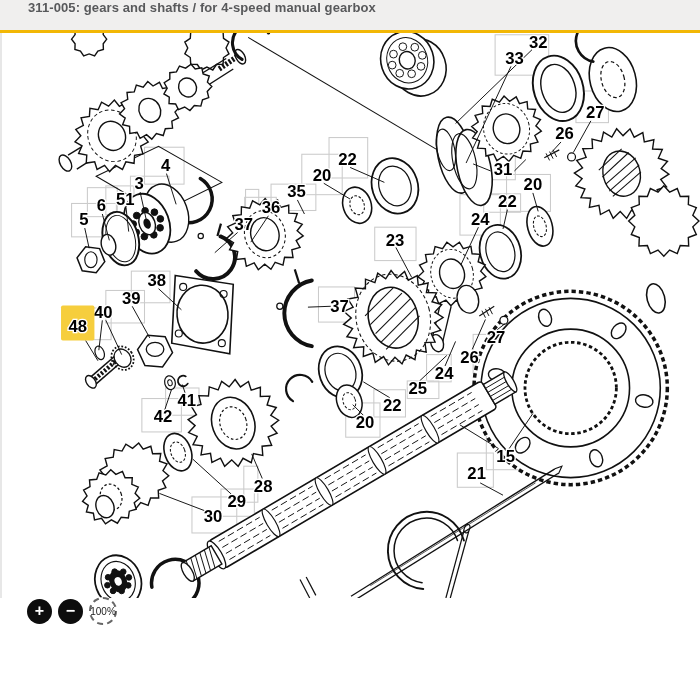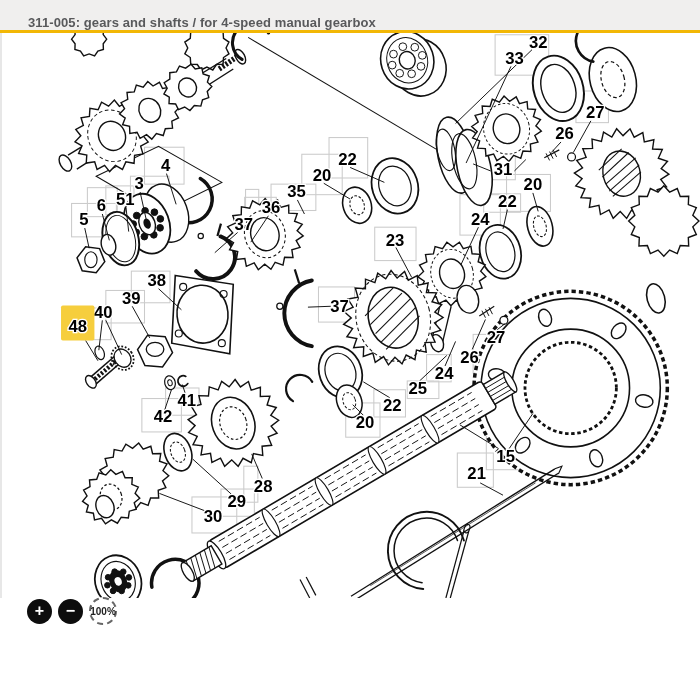--- a/index.html
+++ b/index.html
@@ -1,29 +1,29 @@
 <!DOCTYPE html>
 <html><head>
 <meta charset="utf-8">
 <style>
   html,body{margin:0;padding:0;background:#fff}
   .page{width:700px;height:676px;position:relative;background:#fff;overflow:hidden;
         font-family:"Liberation Sans",sans-serif}
   .hdr{height:30px;background:#f0efee;border-bottom:3px solid #f2b705;
-       display:flex;align-items:flex-end;padding-left:28px;box-sizing:content-box}
+       display:flex;align-items:flex-start;padding-left:28px;box-sizing:content-box}
   .hdr span{font-size:13px;font-weight:bold;color:#58595b;letter-spacing:.1px}
   .cnv{position:absolute;left:0;top:33px;width:700px;height:565px;
        border-left:2px solid #e7e7e7;box-sizing:border-box;background:#fff}
   .cnv svg{display:block;width:100%;height:100%}
   .zoomctl{position:absolute;left:27px;top:597px;display:flex;gap:6px;align-items:center}
   .zbtn{width:25px;height:25px;border-radius:50%;background:#0d0d0d;color:#fff;border:none;
         font-family:"Liberation Sans",sans-serif;font-size:16px;font-weight:bold;
         line-height:24px;text-align:center;padding:0;cursor:pointer}
   .zlevel{width:28px;height:28px;border-radius:50%;border:2px dashed #666;color:#222;
-          font-size:10px;font-weight:bold;display:flex;align-items:center;justify-content:center;
+          font-size:10px;font-weight:normal;display:flex;align-items:center;justify-content:center;
           box-sizing:border-box;background:rgba(255,255,255,.85)}
 </style>
 </head>
 <body>
 
 <div class="page">
   <div class="hdr">
     <span>311-005: gears and shafts / for 4-speed manual gearbox</span>
   </div>
   <div class="cnv">

